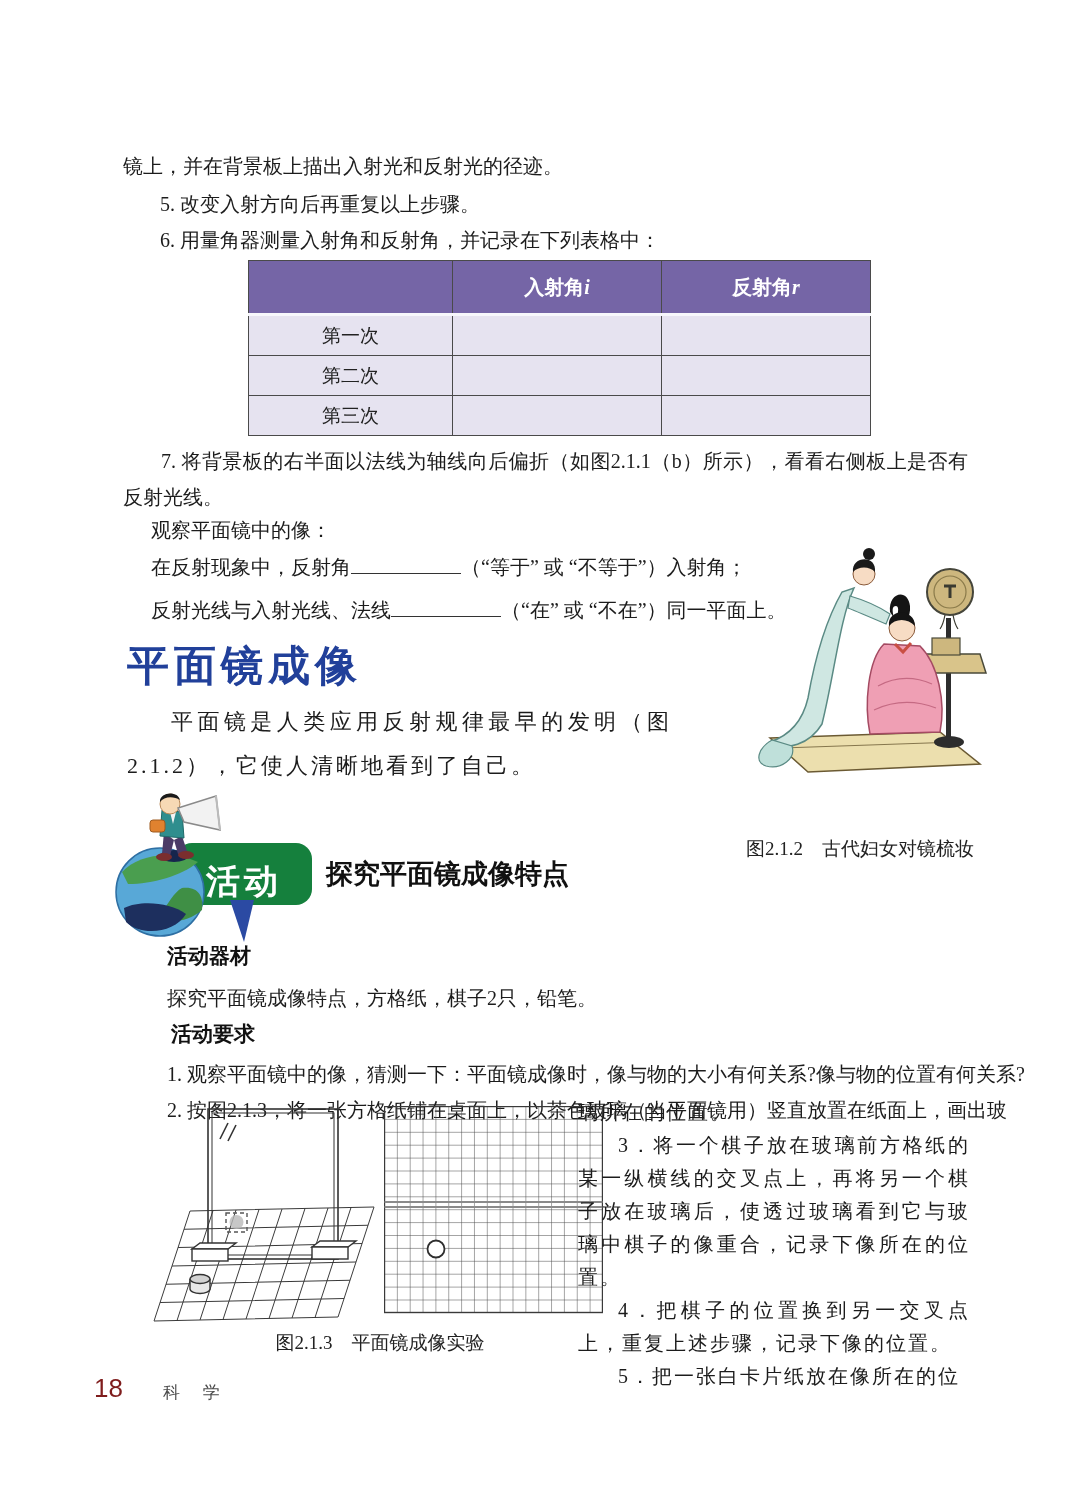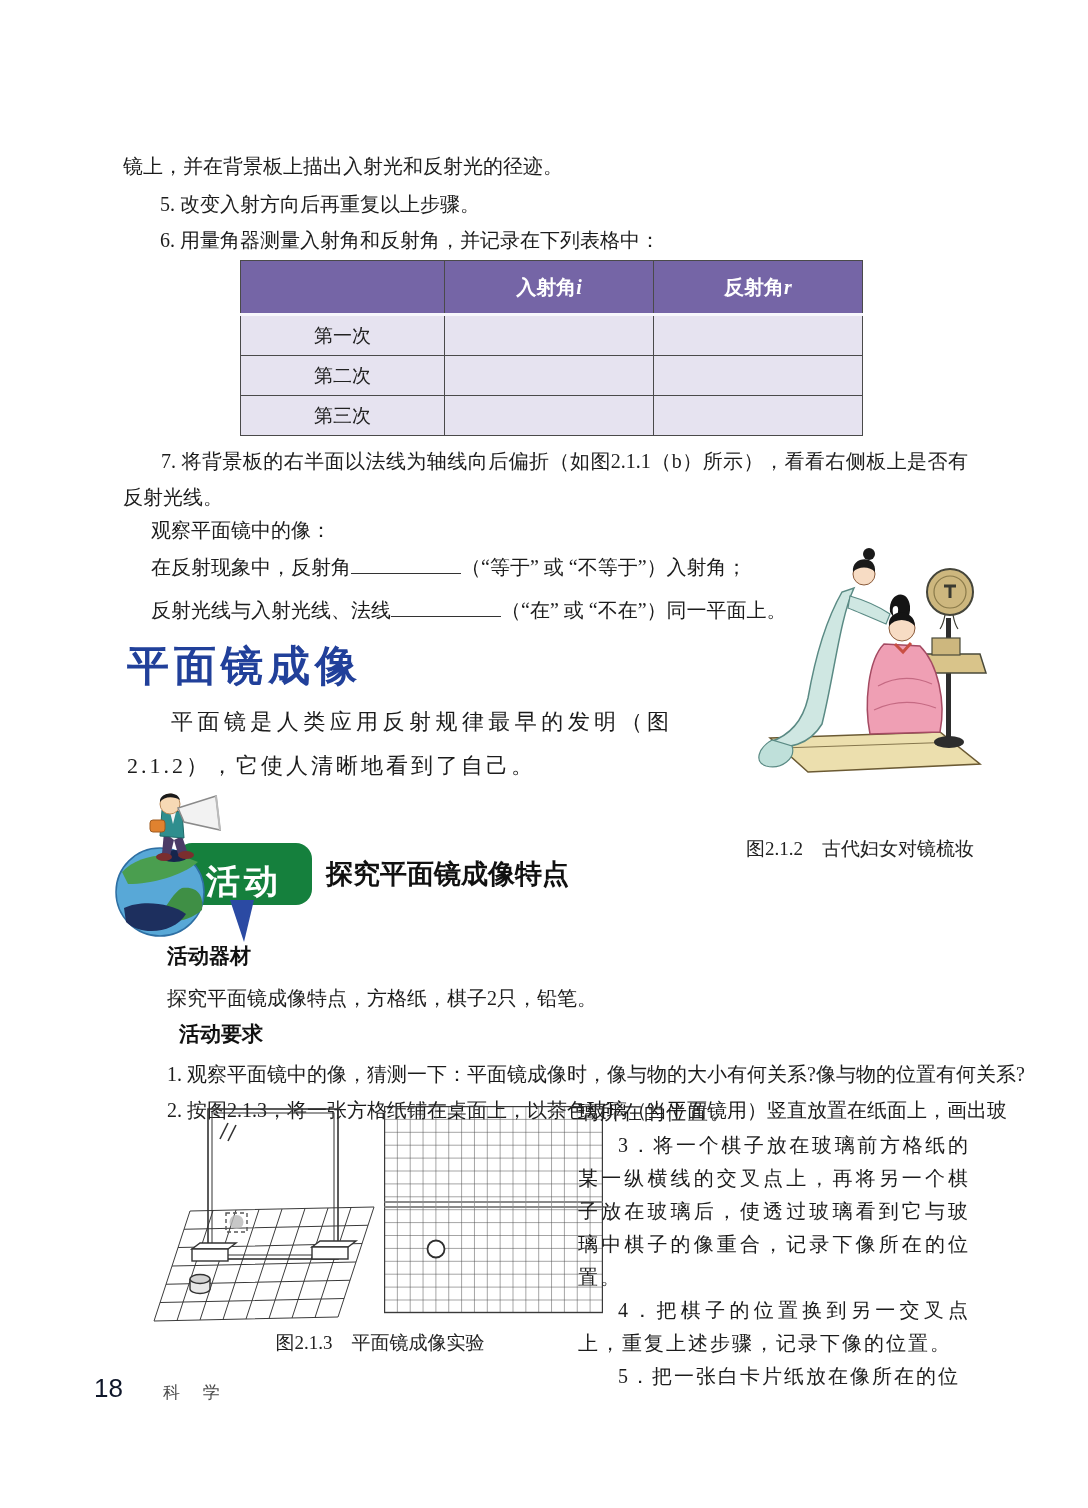--- a/index.html
+++ b/index.html
@@ -31,34 +31,34 @@
               font-weight:bold;font-size:34px;letter-spacing:4px;}
   .act-title{font-family:"Liberation Sans","DejaVu Sans",sans-serif;font-weight:bold;
              font-size:27px;white-space:nowrap;color:#111;}
   .subhead{font-family:"Liberation Sans","DejaVu Sans",sans-serif;font-weight:bold;
            font-size:21px;white-space:nowrap;color:#111;}
   .col-right{width:392px;font-size:20px;line-height:33px;text-align:justify;
              letter-spacing:2px;}
   .col-right p{margin:0;}
   .col-right p.ind{text-indent:2em;}
   .caption{font-size:19px;color:#222;text-align:center;white-space:nowrap;}
-  .footer-num{font-family:"Liberation Sans","DejaVu Sans",sans-serif;font-size:26px;color:#0f172a;}
+  .footer-num{font-family:"Liberation Sans","DejaVu Sans",sans-serif;font-size:26px;color:#7f1d1d;}
   .footer-sub{font-family:Liberation Sans, sans-serif;font-size:17px;
               letter-spacing:9px;color:#4a4a4a;}
 </style>
 </head>
 <body>
 
 <div id="page">
 
   <div class="abs body-text" style="left:123px;top:148px;">镜上，并在背景板上描出入射光和反射光的径迹。</div>
   <div class="abs body-text" style="left:160px;top:186px;">5. 改变入射方向后再重复以上步骤。</div>
   <div class="abs body-text" style="left:160px;top:222px;">6. 用量角器测量入射角和反射角，并记录在下列表格中：</div>
 
-  <div class="abs" style="left:224px;top:260px;padding-left:16px;">
+  <div class="abs" style="left:232px;top:260px;padding-left:16px;">
     <table class="rec">
       <colgroup>
           <col style="width:204px">
           <col style="width:209px">
           <col style="width:209px">
         </colgroup>
       <tbody>
           <tr>
         <th></th>
         <th><span>入射角</span><i>i</i></th>
@@ -150,21 +150,21 @@
     <circle cx="58" cy="12" r="10" fill="#f7d9b5" stroke="#b98a5a" stroke-width="1"></circle>
     <path d="M48,10 C47,0 66,-2 68,8 C62,4 52,4 48,10 Z" fill="#1a1a1a"></path>
 
     <polygon points="66,16 104,4 108,38 72,30" fill="#f2f2f2" stroke="#8a8a8a" stroke-width="1.5"></polygon>
     <line x1="104" y1="4" x2="108" y2="38" stroke="#bbb" stroke-width="2"></line>
   </svg>
   <div class="abs act-title" style="left:326px;top:856px;">探究平面镜成像特点</div>
 
   <div class="abs subhead" style="left:167px;top:942px;">活动器材</div>
   <div class="abs body-text" style="left:167px;top:980px;">探究平面镜成像特点，方格纸，棋子2只，铅笔。</div>
-  <div class="abs subhead" style="left:179px;top:1020px;">活动要求</div>
+  <div class="abs subhead" style="left:171px;top:1020px;">活动要求</div>
   <div class="abs body-text" style="left:167px;top:1056px;">1. 观察平面镜中的像，猜测一下：平面镜成像时，像与物的大小有何关系?像与物的位置有何关系?</div>
   <div class="abs body-text" style="left:167px;top:1092px;">2. 按图2.1.3，将一张方格纸铺在桌面上，以茶色玻璃（当平面镜用）竖直放置在纸面上，画出玻</div>
 
   <svg class="abs" style="left:152px;top:1103px;" width="228" height="232" viewBox="0 0 228 232">
 
     <g transform="matrix(1,-0.022,-0.327,1,38,108)" stroke="#3a3a3a" stroke-width="1" fill="none">
       <path d="M0,0 H184 M0,18.3 H184 M0,36.6 H184 M0,55 H184 M0,73.3 H184 M0,91.6 H184 M0,110 H184"></path>
       <path d="M0,0 V110 M23,0 V110 M46,0 V110 M69,0 V110 M92,0 V110 M115,0 V110 M138,0 V110 M161,0 V110 M184,0 V110"></path>
     </g>
 

